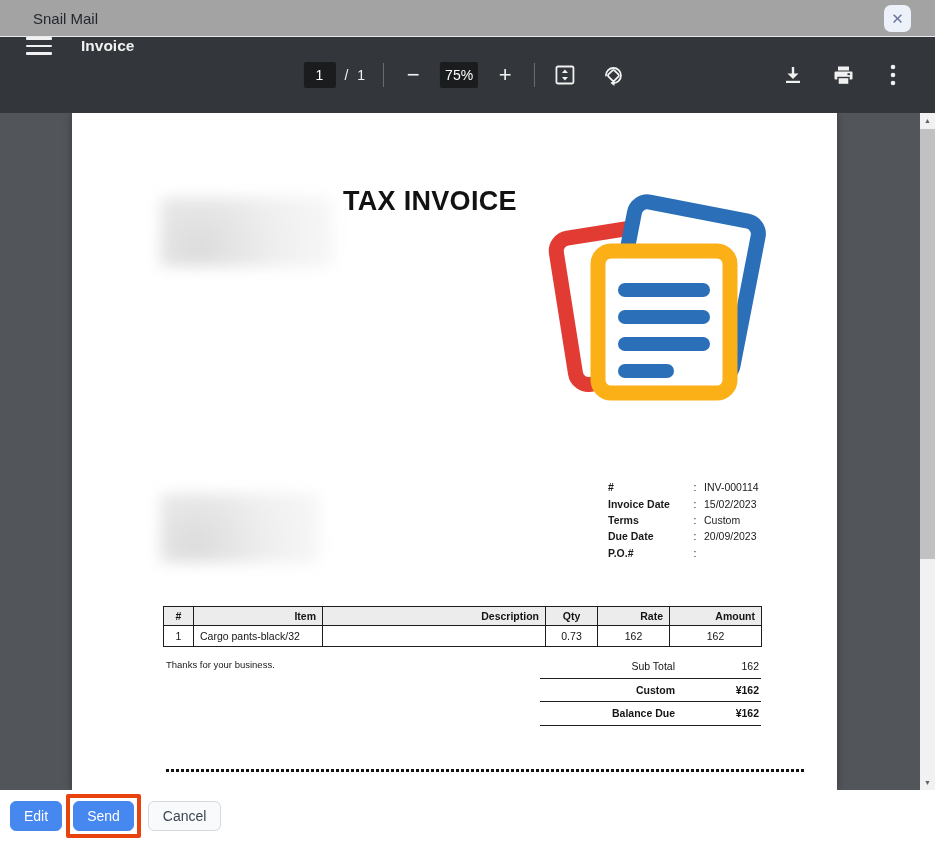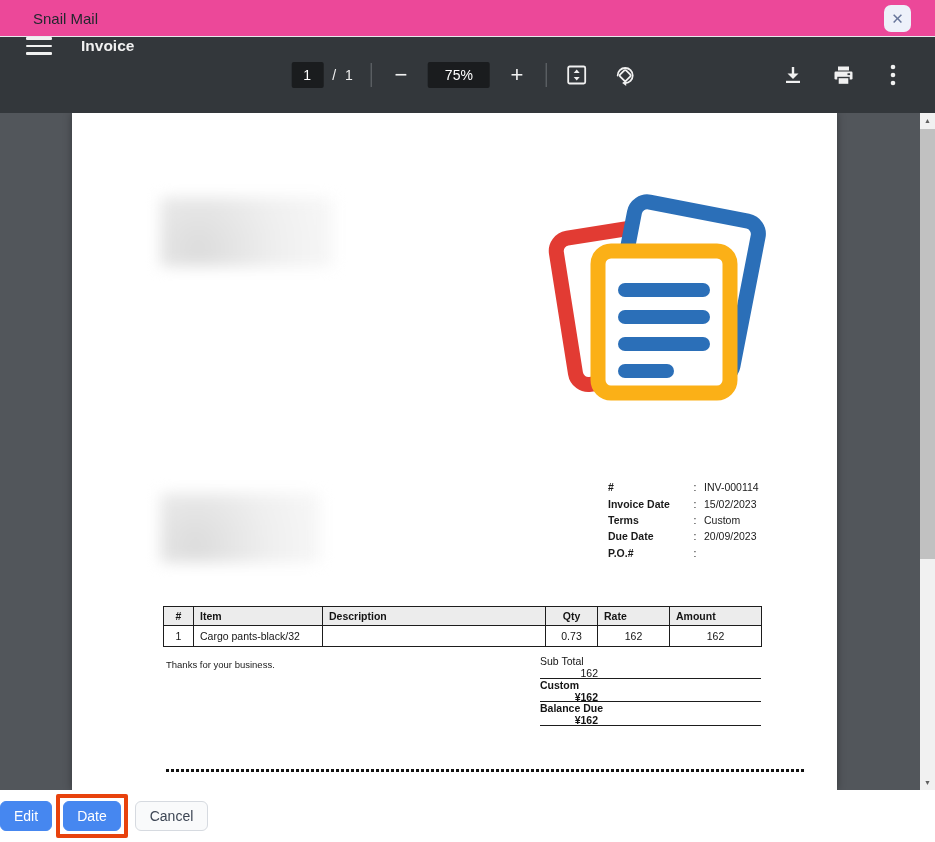--- a/index.html
+++ b/index.html
@@ -1,20 +1,20 @@
 <!DOCTYPE html>
 <html><head>
 <meta charset="utf-8">
 <style>
   * { margin:0; padding:0; box-sizing:border-box; }
   html,body { width:935px; height:842px; overflow:hidden; background:#fff;
               font-family:"Liberation Sans", sans-serif; }
 
   
-  .titlebar { position:relative; height:37px; background:#ec4899;
+  .titlebar { position:relative; height:37px; background:#a3a3a3;
               border-bottom:1px solid #e8eaed; display:flex; align-items:center; }
   .titlebar .title { margin-left:33px; font-size:15px; color:#22272e; font-weight:500; }
   .close-btn { position:absolute; right:24px; top:5px; width:27px; height:27px;
                background:#edf1fa; border:none; border-radius:7px; color:#68769b;
                font-size:15px; line-height:27px; text-align:center; cursor:pointer; }
 
   
   .pdf-toolbar { position:relative; height:76px; background:#33373b; display:flex;
                  align-items:flex-start; color:#f1f1f1; }
   .hamburger { margin-left:26px; width:26px; height:18px; display:flex; flex-direction:column;
@@ -26,21 +26,21 @@
                display:flex; align-items:center; }
   .dark-box { background:#1a1c1e; color:#fff; font-size:14px; text-align:center;
               border:none; border-radius:2px; }
   .page-box { width:32px; height:26px; line-height:26px; }
   .slash { margin:0 9px; font-size:14px; color:#f1f1f1; }
   .total-pages { font-size:14px; color:#f1f1f1; }
   .tb-sep { width:1px; height:24px; background:#6c7074; margin:0 18px; }
   .tb-btn { background:none; border:none; color:#f1f1f1; cursor:pointer; display:flex;
             align-items:center; justify-content:center; padding:0; }
   .minus-btn, .plus-btn { font-size:22px; width:22px; }
-  .zoom-box { width:62px; height:26px; line-height:26px; margin:0 16px; }
+  .zoom-box { width:38px; height:26px; line-height:26px; margin:0 16px; }
   .icon-btn { width:24px; height:24px; }
   .tb-right { position:absolute; right:30px; top:0; height:76px; display:flex;
               align-items:center; gap:26px; }
 
   
   .viewer { position:relative; height:677px; background:#52565b; overflow:hidden; }
   .page { position:absolute; left:72px; top:0; width:765px; height:677px; background:#fff;
           box-shadow:0 0 8px rgba(0,0,0,.35); }
 
   
@@ -64,39 +64,39 @@
   .meta { position:absolute; left:536px; top:366px; font-size:10.5px; color:#1a1a1a;
           border-collapse:collapse; }
   .meta td { padding:2.2px 0; vertical-align:top; }
   .meta .m-label { width:78px; font-weight:bold; }
   .meta .m-colon { width:18px; text-align:center; }
   .meta .m-value { width:70px;margin-top:20px; }
 
   table.items { position:absolute; left:91px; top:493px; width:598px; border-collapse:collapse;
                 font-size:10.5px; color:#141414; table-layout:fixed; }
   table.items th, table.items td { border:1px solid #1d1d1d; padding:3px 6px; height:19px; }
-  table.items th { background:#ececec; font-weight:bold; text-align:left; }
+  table.items th { background:#ececec; font-weight:bold; text-align:right; }
   table.items td { height:21px; }
   .col-num  { width:30px; }  .col-item { width:129px; } .col-desc { width:223px; }
   .col-qty  { width:52px; }  .col-rate { width:72px; }  .col-amt  { width:92px; }
   .c { text-align:center !important; } .r { text-align:center; }
 
   .note { position:absolute; left:94px; top:546px; font-size:9.5px; color:#1a1a1a; }
 
   .totals { position:absolute; left:468px; top:542px; width:221px; font-size:10.5px; color:#141414; }
-  .totals .t-row { display:flex; align-items:flex-start; height:23.5px; border-bottom:1.5px solid #1d1d1d;flex-direction:column; }
+  .totals .t-row { display:flex; align-items:center; height:23.5px; border-bottom:1.5px solid #1d1d1d; }
   .totals .t-label { flex:1; text-align:right; padding-right:26px; }
   .totals .t-value { width:60px; text-align:right; padding-right:2px; }
   .totals .bold .t-label, .totals .bold .t-value { font-weight:bold; }
 
   .dotted-line { position:absolute; left:94px; top:656px; width:640px; height:3px;
                  background:repeating-linear-gradient(90deg,#131313 0 3px,transparent 3px 5px); }
 
   
-  .footer { height:52px; background:#fff; display:flex; align-items:center; }
+  .footer { height:52px; background:#fff; display:flex; align-items:center; padding-left:10px; }
   .btn { font-family:"Liberation Sans",sans-serif; font-size:14px; border-radius:6px;
          cursor:pointer; height:30px; }
   .btn-blue { background:#4687f0; color:#fff; border:1px solid #4687f0; padding:0 13px; }
   .send-highlight { border:4px solid #e8420d; border-radius:2px; padding:3px; margin-left:4px;
                     display:flex; align-items:center; }
   .btn-light { background:#f9fafb; color:#3d4654; border:1px solid #d6dae0; padding:0 14px;
                margin-left:7px; }
 </style>
 </head>
 <body>
@@ -163,20 +163,21 @@
         </svg>
     </button>
   </div>
 </div>
 
 <div class="viewer">
   <div class="page">
 
     <div class="blur-block blur-company"></div>
 
+    <div class="inv-heading">TAX INVOICE</div>
 
     <svg class="logo" width="224" height="214" viewBox="0 0 224 214">
       <g transform="rotate(-9 75 110)">
         <rect x="22" y="38" width="118" height="148" rx="13" fill="#fff" stroke="#e23b33" stroke-width="15"></rect>
       </g>
       <g transform="rotate(11 145 95)">
         <rect x="78" y="18" width="126" height="158" rx="13" fill="#fff" stroke="#2b6fb8" stroke-width="15"></rect>
       </g>
       <rect x="55" y="58" width="132" height="142" rx="13" fill="#fff" stroke="#fbb017" stroke-width="15"></rect>
       <line x1="82" y1="97" x2="160" y2="97" stroke="#2b6fb8" stroke-width="14" stroke-linecap="round"></line>
@@ -269,16 +270,16 @@
   <div class="scrollbar">
     <button class="sb-arrow sb-up">▲</button>
     <div class="sb-thumb"></div>
     <button class="sb-arrow sb-down">▼</button>
   </div>
 </div>
 
 <div class="footer">
   <button class="btn btn-blue">Edit</button>
   <div class="send-highlight">
-    <button class="btn btn-blue">Date</button>
+    <button class="btn btn-blue">Send</button>
   </div>
   <button class="btn btn-light">Cancel</button>
 </div>
 
 </body></html>

